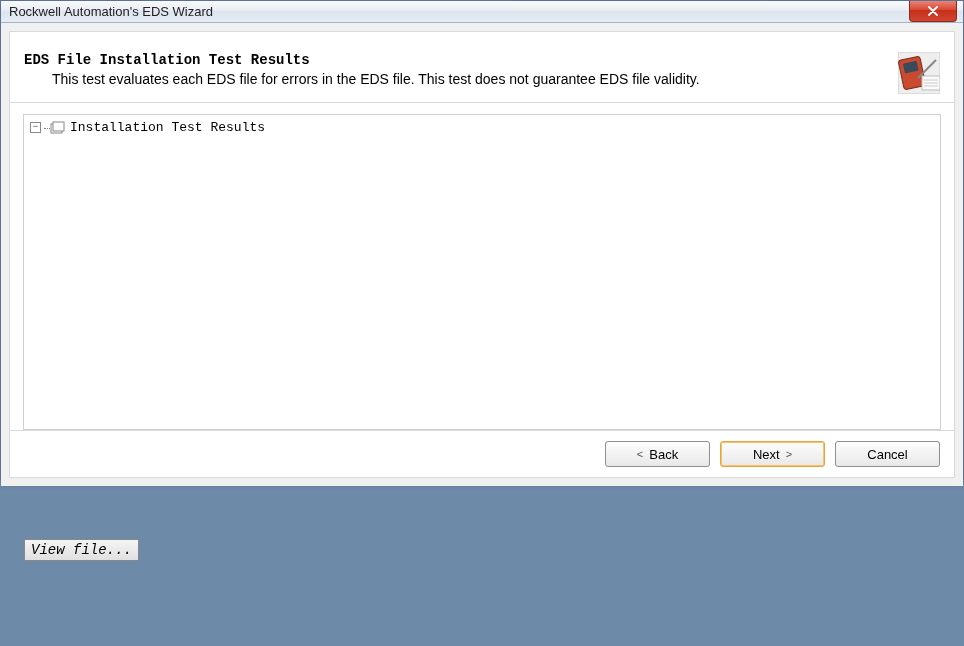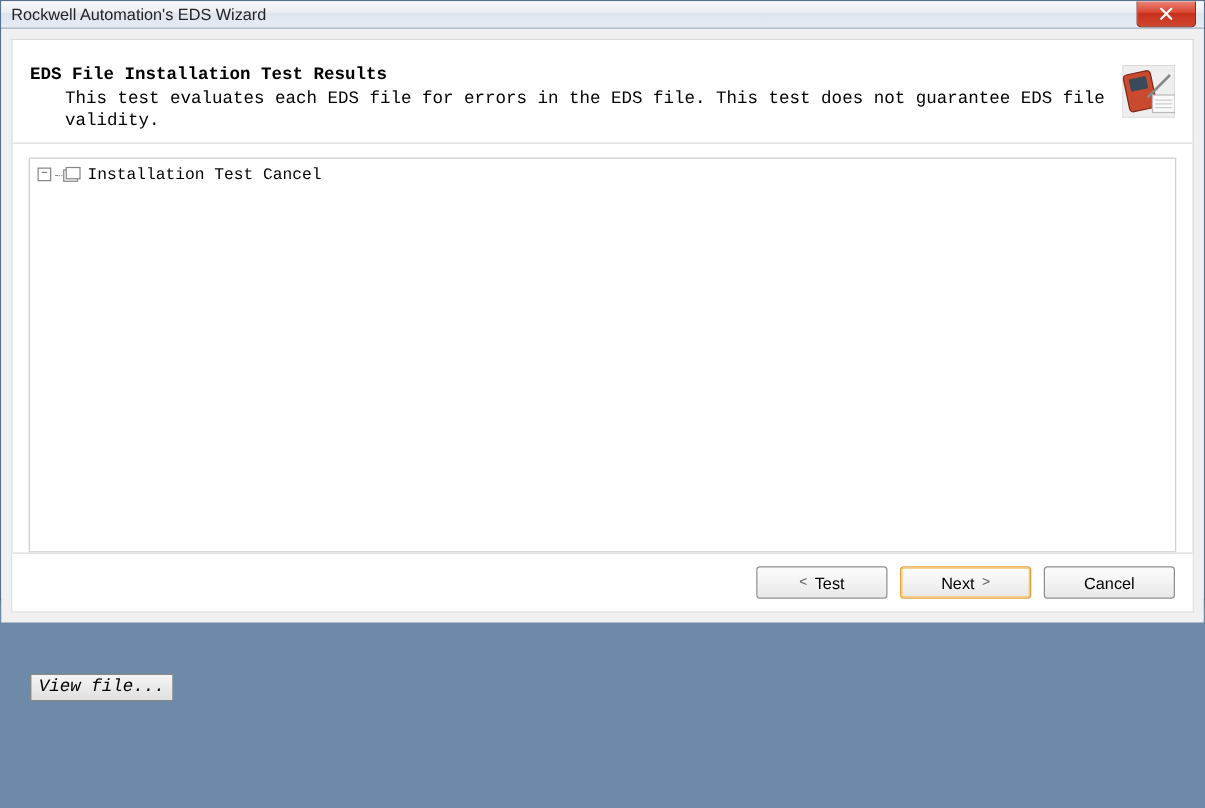--- a/index.html
+++ b/index.html
@@ -75,21 +75,21 @@
     }
     .header-text { flex: 1; }
     .header-title {
       font-family: "Courier New", monospace;
       font-weight: bold;
       font-size: 14px;
       color: #000;
       margin-bottom: 2px;
     }
     .header-desc {
-      font-family: Liberation Mono, monospace;
+      font-family: Liberation Sans, sans-serif;
       font-size: 14px;
       color: #000;
       margin-left: 28px;
       line-height: 1.3;
     }
     .header-icon {
       width: 42px;
       height: 42px;
       margin-left: 10px;
       flex-shrink: 0;
@@ -262,32 +262,32 @@
       <div class="tree-box">
         <div class="tree-row">
           <span class="tree-toggle">−</span>
           <span class="tree-dots"></span>
           <span class="folder-icon">
             <svg width="16" height="14" viewBox="0 0 16 14">
               <rect x="1" y="3" width="11" height="9" fill="#fff" stroke="#888"></rect>
               <rect x="3" y="1" width="11" height="9" fill="#fff" stroke="#888"></rect>
             </svg>
           </span>
-          <span>Installation Test Cancel</span>
+          <span>Installation Test Results</span>
         </div>
       </div>
 
       <button class="view-file-btn">View file...</button>
 
       <div style="flex:1"></div>
 
       <div class="button-row">
         <button class="nav-btn">
           <span class="chev">&lt;</span>
-          <span>Test</span>
+          <span>Back</span>
         </button>
         <button class="nav-btn primary">
           <span>Next</span>
           <span class="chev">&gt;</span>
         </button>
         <button class="nav-btn">Cancel</button>
       </div>
 
     </div>
   </div>

